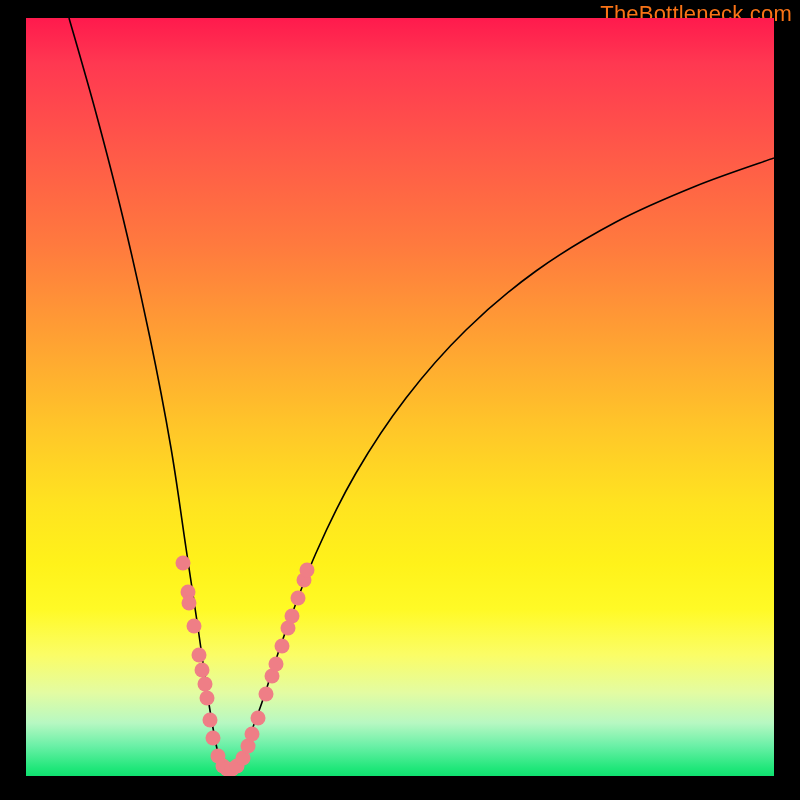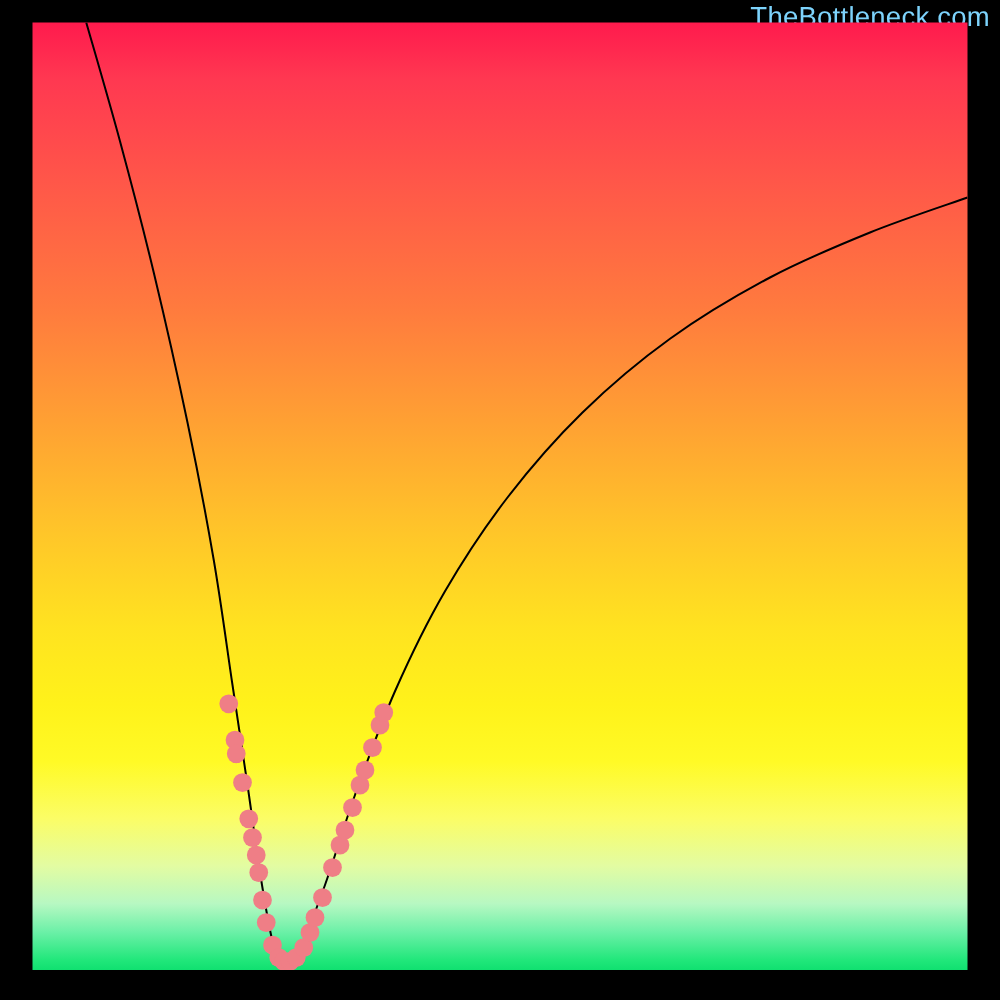--- a/index.html
+++ b/index.html
@@ -43,21 +43,21 @@
       #b7f8c2 93%,
       #6bf0a7 96%,
       #20e77a 99%,
       #10e070 100%
     );
   }
   .watermark {
     position: absolute;
     top: 1px;
     right: 8px;
-    color: #7dd3fc;
+    color: #f97316;
     font-size: 22px;
     letter-spacing: 0.2px;
     font-weight: 400;
     user-select: none;
   }
   svg.curve {
     position: absolute;
     left: 0;
     top: 0;
     width: 748px;

